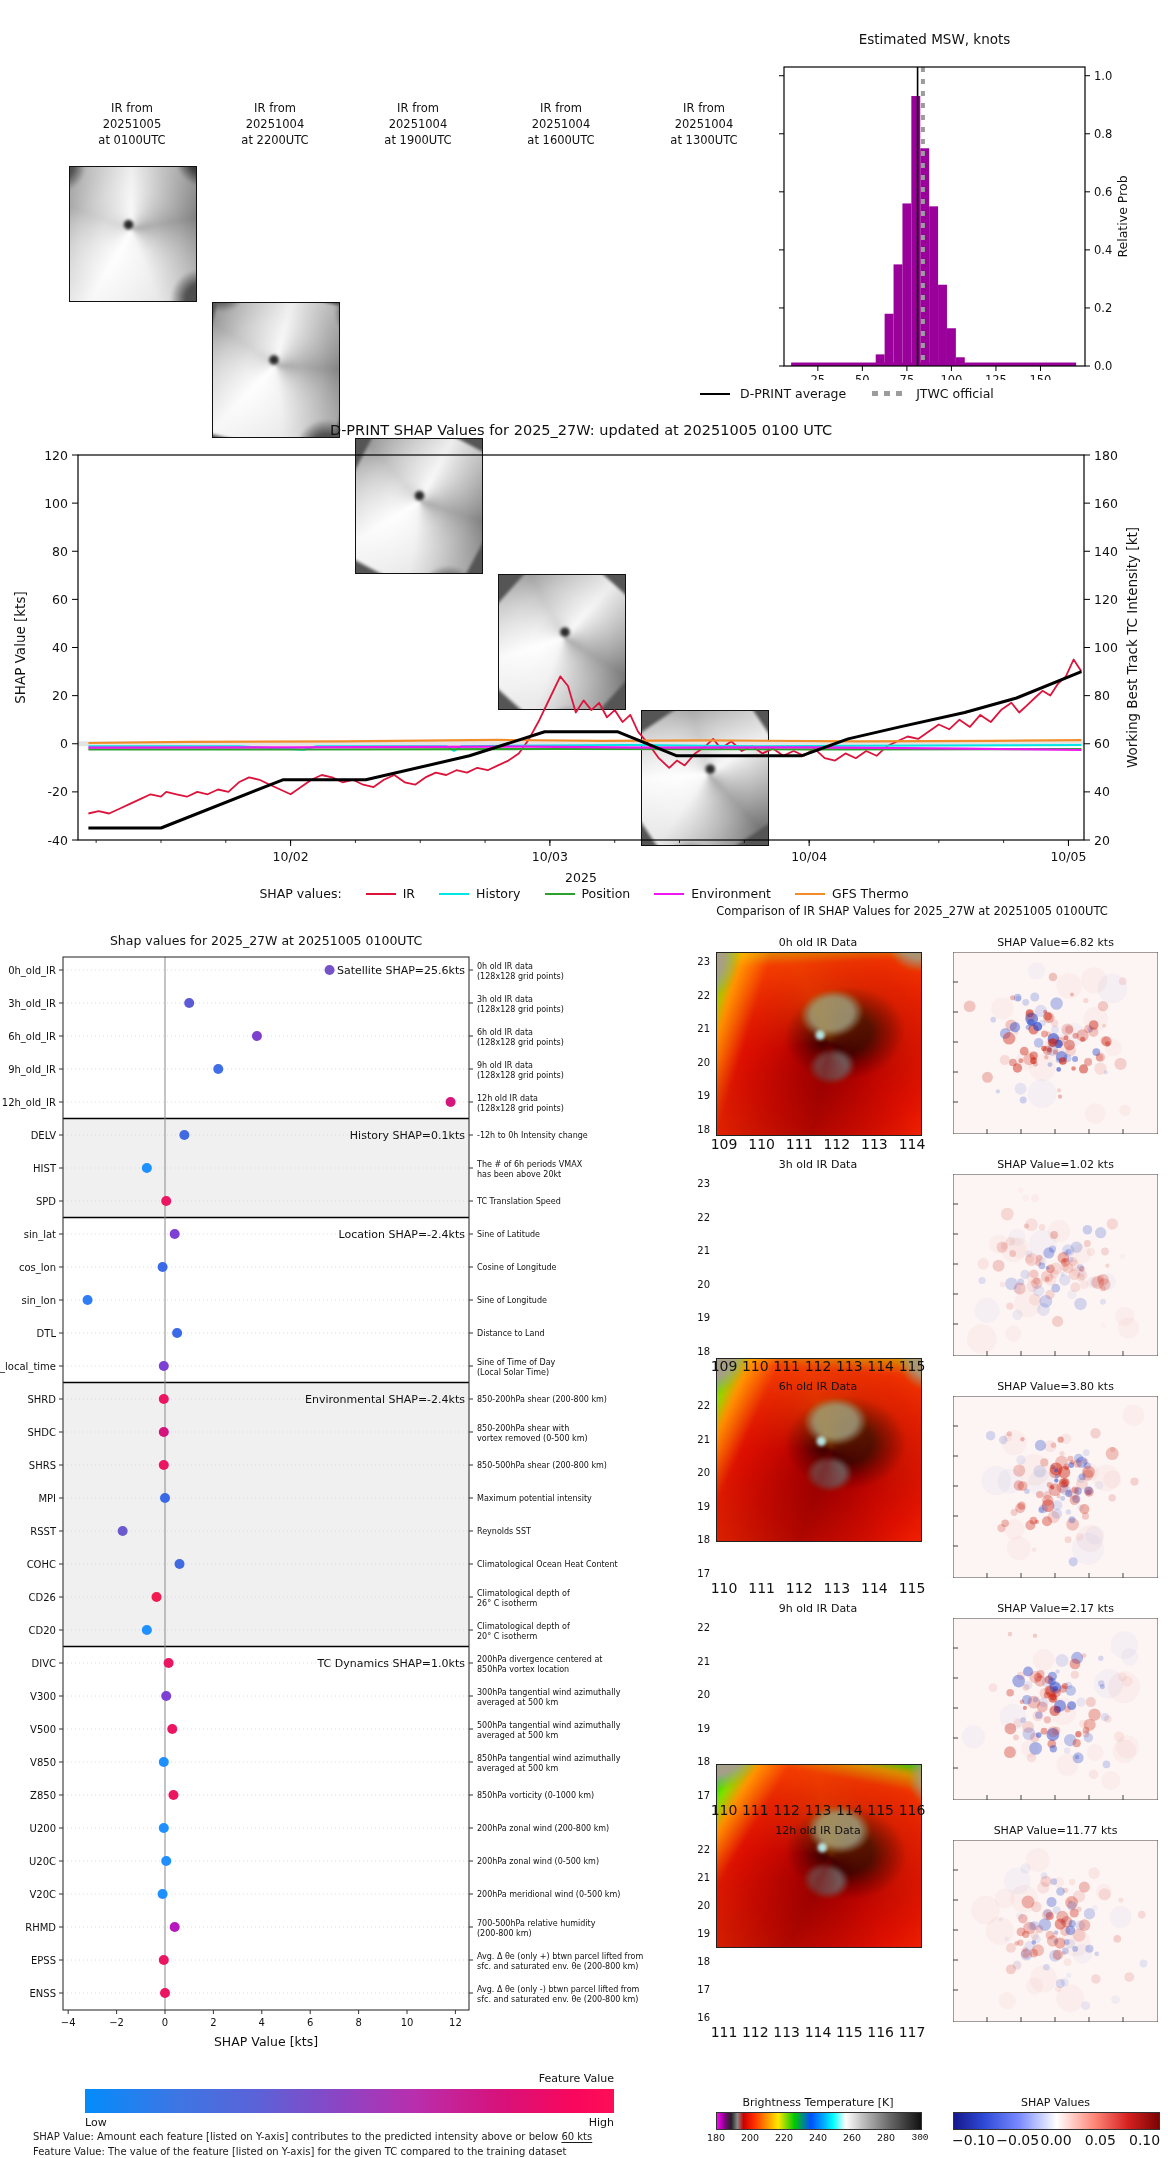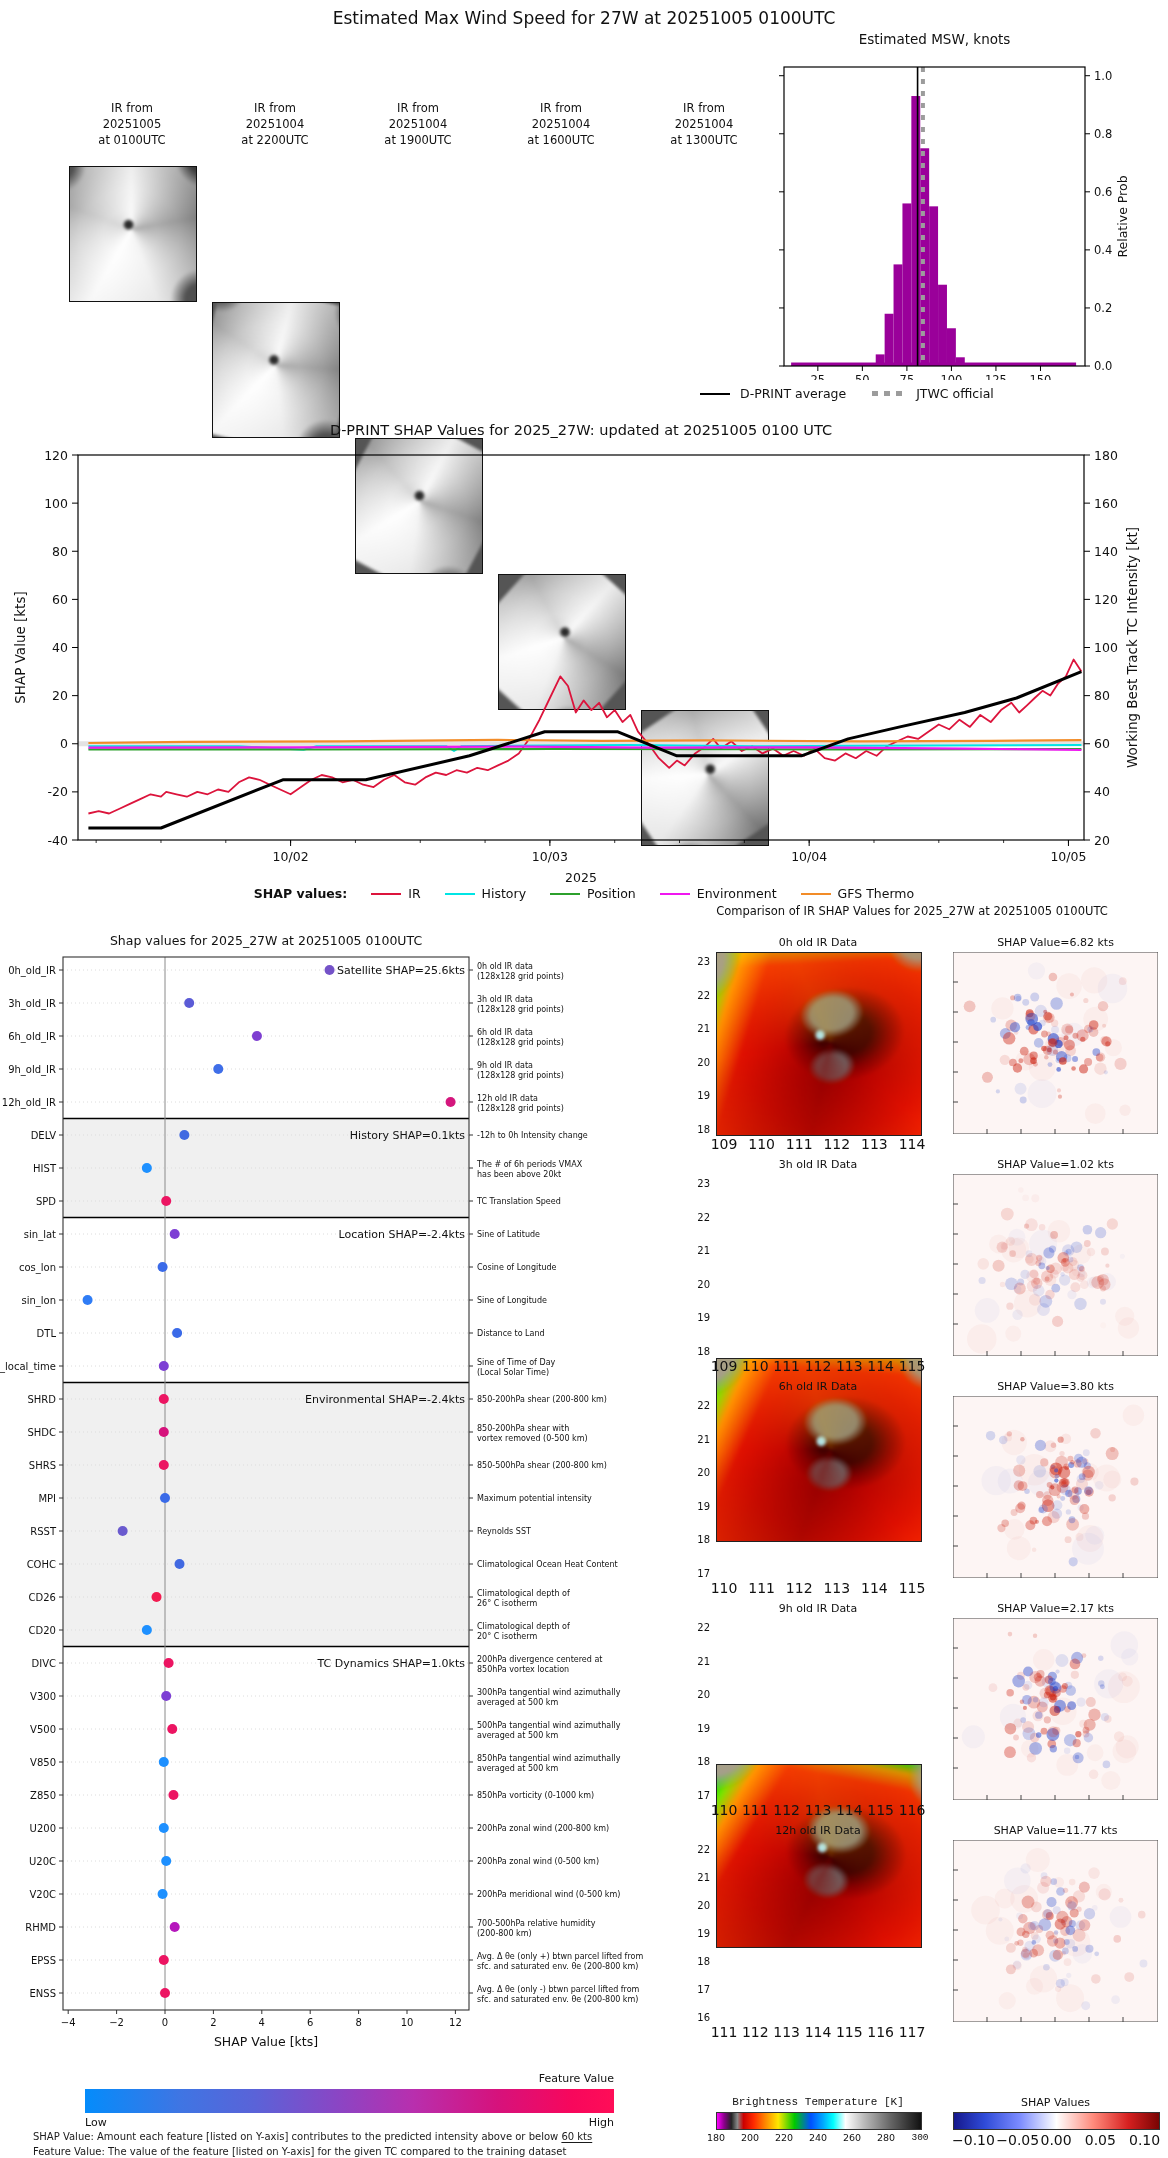--- a/index.html
+++ b/index.html
@@ -44,21 +44,20 @@
   .sv-bar{background:linear-gradient(90deg,#16188c 0%,#2f4bd8 15%,#7b8bff 32%,#ffffff 50%,#ff8a7b 68%,#d62020 85%,#7a0403 100%);height:16px;}
   .small{font-size:9.5px;}
   .note{font-size:10px;color:#1a1a1a;}
   .note u{text-underline-offset:2px;}
 </style>
 </head>
 <body>
 
 <div id="fig">
 
-  <div class="abs suptitle">Estimated Max Wind Speed for 27W at 20251005 0100UTC</div>
 
   <div id="thumbs" class="abs" style="left:0;top:0;width:784px;height:310px;">
       <div class="abs thumb-cap" style="left:62px;top:100px;">IR from
 20251005
 at 0100UTC</div>
       <div class="abs thumb-img" style="left:69px;top:166px;">
         <div class="thumb-art" style="transform:rotate(0deg) scale(1.08);"></div>
       </div>
       <div class="abs thumb-cap" style="left:205px;top:100px;">IR from
 20251004
@@ -209,21 +208,21 @@
       <text x="549.8865979381444" y="461" font-size="12.5" text-anchor="middle" fill="#111" font-family="&quot;DejaVu Sans&quot;,sans-serif">10/03</text>
       <line x1="809.1649484536082" y1="440" x2="809.1649484536082" y2="446" stroke="#000"></line>
       <text x="809.1649484536082" y="461" font-size="12.5" text-anchor="middle" fill="#111" font-family="&quot;DejaVu Sans&quot;,sans-serif">10/04</text>
       <line x1="1068.4432989690722" y1="440" x2="1068.4432989690722" y2="446" stroke="#000"></line>
       <text x="1068.4432989690722" y="461" font-size="12.5" text-anchor="middle" fill="#111" font-family="&quot;DejaVu Sans&quot;,sans-serif">10/05</text>
       <text x="581" y="482" font-size="12.5" text-anchor="middle" fill="#111" font-family="&quot;DejaVu Sans&quot;,sans-serif">2025</text>
       <text x="25" y="247.5" font-size="13.5" text-anchor="middle" fill="#111" font-family="&quot;DejaVu Sans&quot;,sans-serif" transform="rotate(-90 25 247.5)">SHAP Value [kts]</text>
       <text x="1137" y="247.5" font-size="13.5" text-anchor="middle" fill="#111" font-family="&quot;DejaVu Sans&quot;,sans-serif" transform="rotate(-90 1137 247.5)">Working Best Track TC Intensity [kt]</text>
     </svg>
   <div class="abs legend-row" style="left:0;top:886px;width:1168px;" id="ts-legend1">
-    <span style="font-weight:700;">SHAP values:</span>
+    <span style="font-weight:400;">SHAP values:</span>
   <span class="leg-item">
         <span class="leg-dash" style="border-color: rgb(220, 20, 60);"></span>
         <span>IR</span>
       </span>
       <span class="leg-item">
         <span class="leg-dash" style="border-color: rgb(0, 229, 229);"></span>
         <span>History</span>
       </span>
       <span class="leg-item">
         <span class="leg-dash" style="border-color: rgb(44, 160, 44);"></span>
@@ -1181,21 +1180,21 @@
         <line x1="136" y1="182" x2="136" y2="177" stroke="#444"></line>
         <line x1="170" y1="182" x2="170" y2="177" stroke="#444"></line>
         <line x1="0" y1="30" x2="5" y2="30" stroke="#444"></line>
         <line x1="0" y1="60" x2="5" y2="60" stroke="#444"></line>
         <line x1="0" y1="90" x2="5" y2="90" stroke="#444"></line>
         <line x1="0" y1="120" x2="5" y2="120" stroke="#444"></line>
         <line x1="0" y1="150" x2="5" y2="150" stroke="#444"></line>
       </svg>
     </div>
 
-  <div class="abs row-title" style="left:716px;top:2096px;width:204px;font-family:Liberation Mono, monospace;">Brightness Temperature [K]</div>
+  <div class="abs row-title" style="left:716px;top:2096px;width:204px;">Brightness Temperature [K]</div>
   <div class="abs cbar bt-bar" style="left:716px;top:2112px;width:204px;border:1px solid #333;"></div>
   <div id="bt-ticks" class="abs" style="left:0;top:0;">
       <div class="lonlab small" style="left:701px;top:2132px;">180</div>
       <div class="lonlab small" style="left:735px;top:2132px;">200</div>
       <div class="lonlab small" style="left:769px;top:2132px;text-align:center;">220</div>
       <div class="lonlab small" style="left:803px;top:2132px;">240</div>
       <div class="lonlab small" style="left:837px;top:2132px;">260</div>
       <div class="lonlab small" style="left:871px;top:2132px;">280</div>
       <div class="lonlab small" style="left:905px;top:2132px;font-family:Liberation Mono, monospace;">300</div>
     </div>

